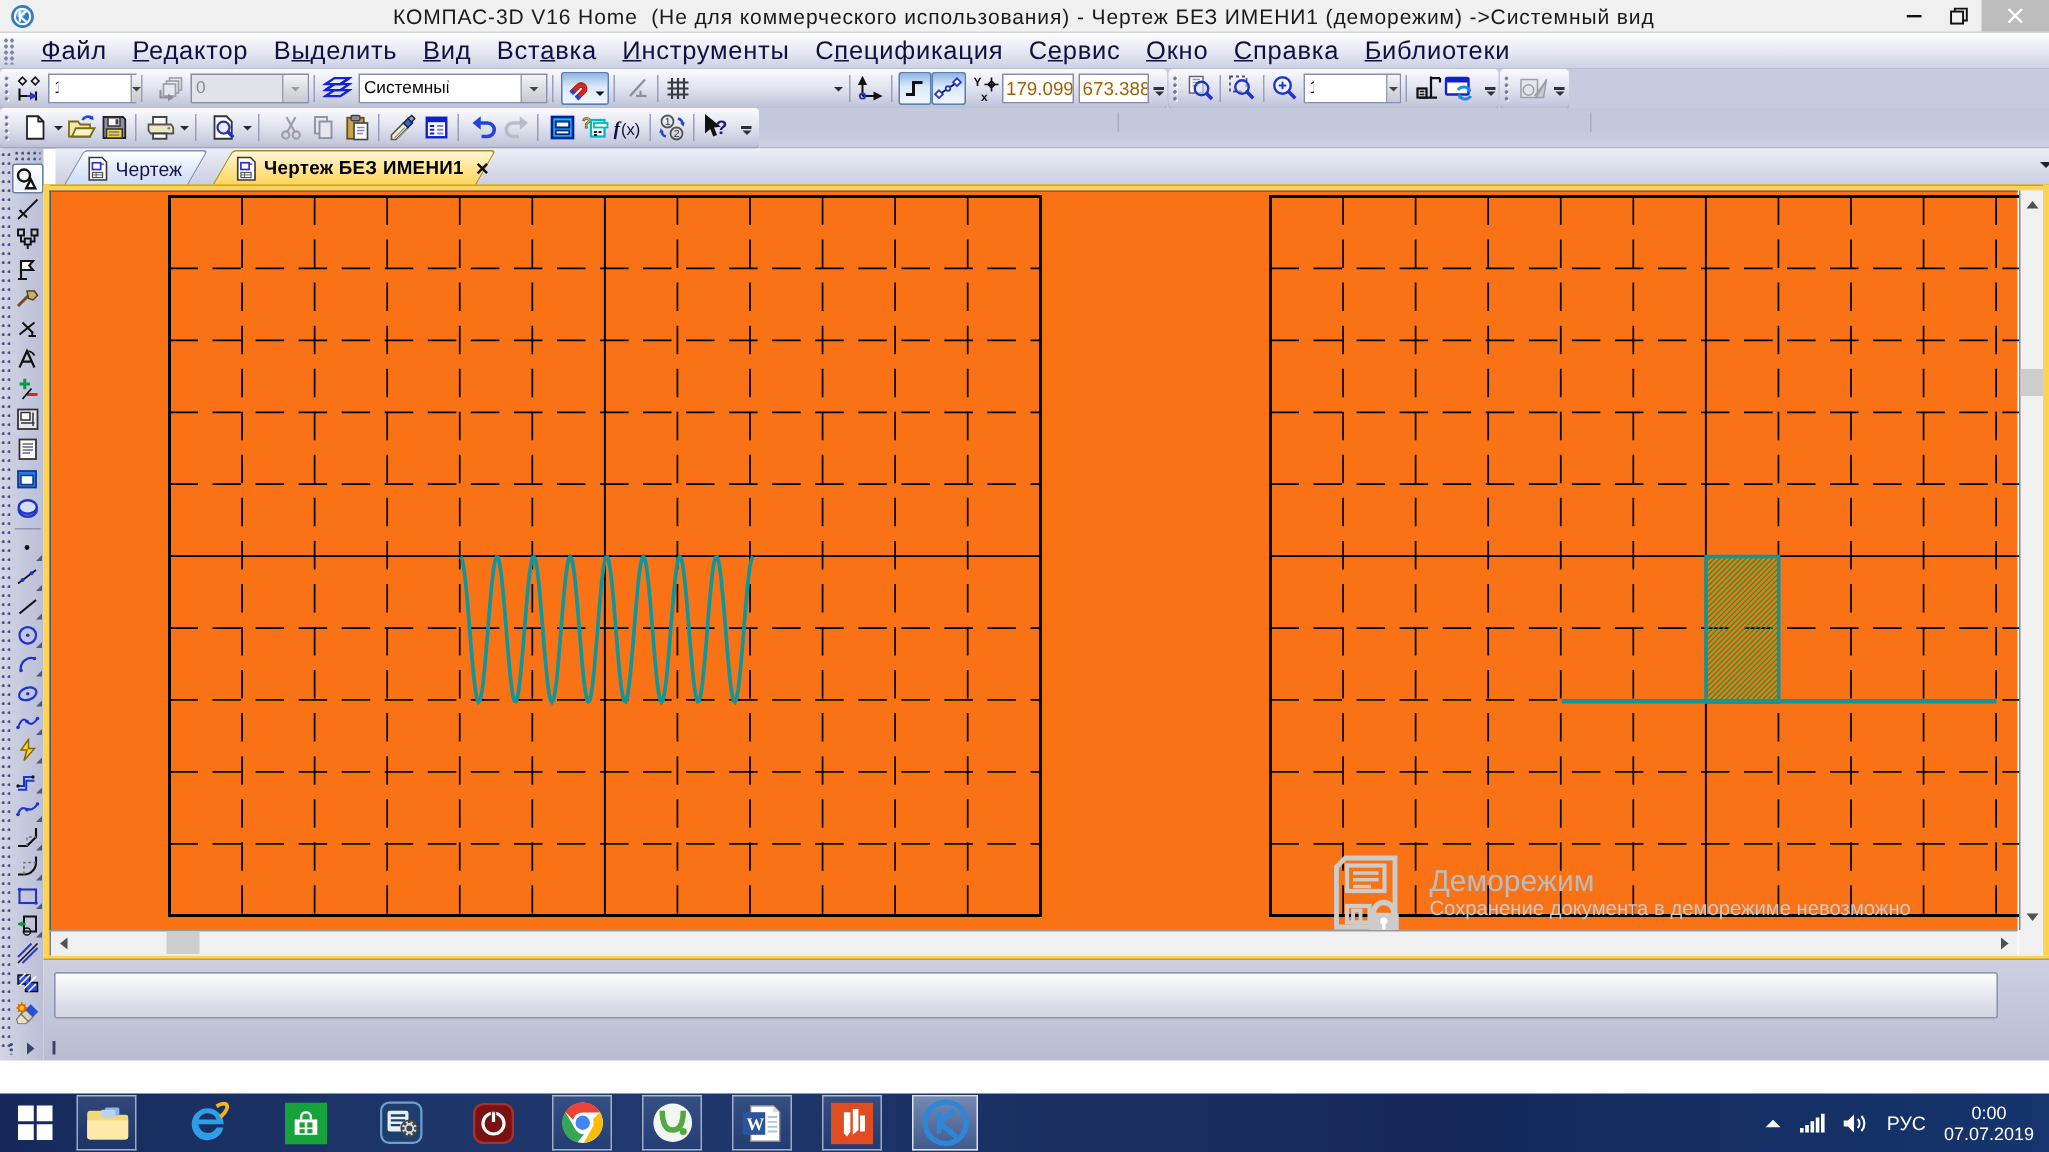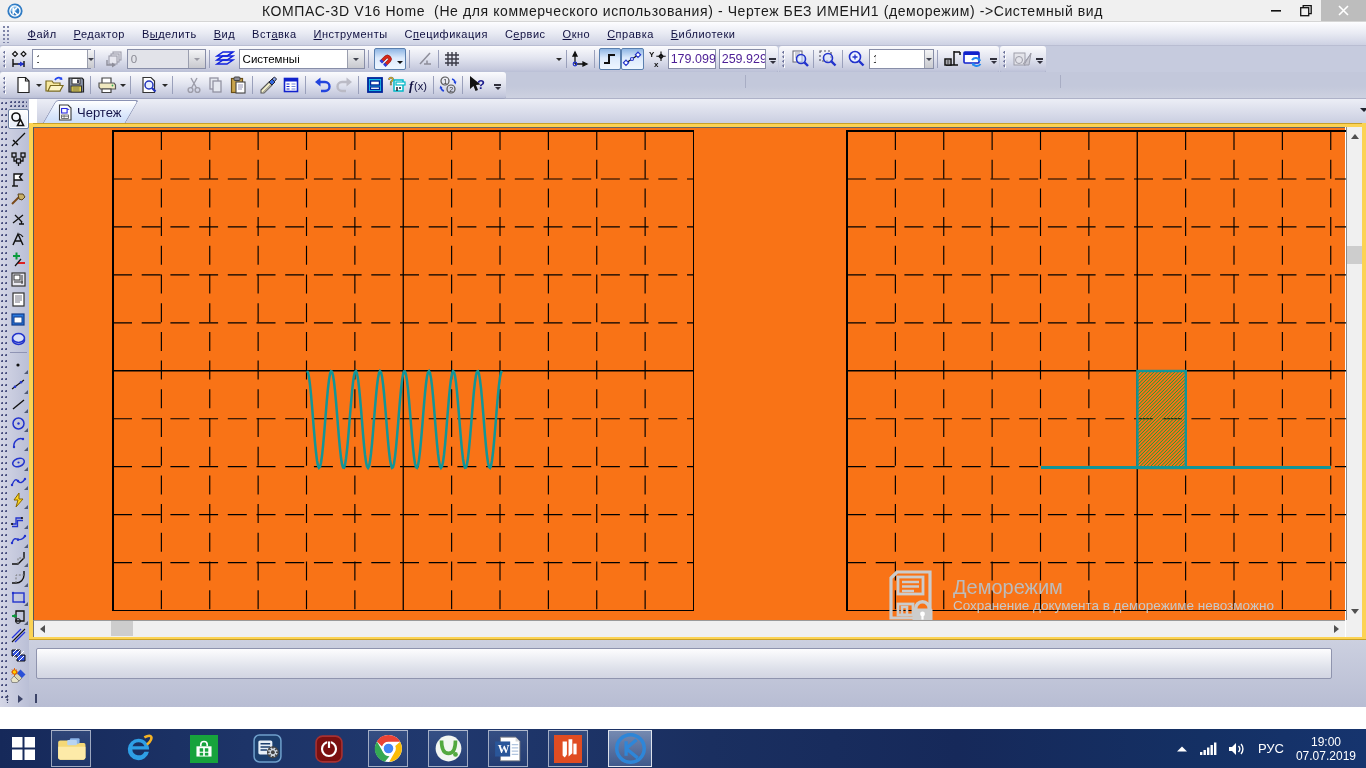--- a/index.html
+++ b/index.html
@@ -13,21 +13,21 @@
   .titlebar .title { position:absolute; left:262px; top:3px; font-size:14px; letter-spacing:0.6px; color:#1a1a1a; white-space:pre; }
   .winbtns { position:absolute; right:0; top:0; height:21px; display:flex; }
   .winbtn { width:30px; height:21px; display:flex; align-items:center; justify-content:center; }
   .winbtn.close { background:#bdbdbd; width:45px; }
 
   
   .menubar { position:absolute; left:0; top:22px; width:1366px; height:24px;
     background:linear-gradient(#fdfdff, #e8eaf3 50%, #cdd1e3); border-bottom:1px solid #b9bdd2;
     display:flex; align-items:center; }
   .menugrip { width:8px; height:18px; margin-left:2px; background-image:radial-gradient(circle at 2px 2px, #7e84a8 1.1px, transparent 1.3px); background-size:4px 4px; }
-  .menuitem { padding:3px 8.5px; color:#101040; font-size:11px; letter-spacing:0.5px; white-space:nowrap;text-align:right; }
+  .menuitem { padding:3px 8.5px; color:#101040; font-size:17px; letter-spacing:0.5px; white-space:nowrap;text-align:right; }
   .menuitem u { text-decoration:underline; }
 
   
   .row2 { position:absolute; left:0; top:46px; width:1366px; height:26px; background:#c6cbde; }
   .row3 { position:absolute; left:0; top:72px; width:1366px; height:27px; background:linear-gradient(#c3c8db 55%, #cdd1e0); border-bottom:1px solid #aeb2c8; }
   .tbgroup { position:absolute; top:0; height:26px; border-radius:3px;
     background:linear-gradient(#fbfbfd, #e3e5f0 45%, #c5c9dd 90%, #babfd6);
     box-shadow:0 1px 0 #9fa4bf; display:flex; align-items:center; }
   .row3 .tbgroup { height:26px; }
   .tbgrip { width:5px; height:18px; margin:0 2px 0 3px; background-image:radial-gradient(circle at 1.3px 1.3px, #6e749c 1px, transparent 1.2px), radial-gradient(circle at 2.2px 2.2px, #fff 1px, transparent 1.2px); background-size:5px 4.5px; background-position:0 1px; }
@@ -37,21 +37,21 @@
   .tbbtn.disabled svg { opacity:.95; }
   .tbdrop { width:9px; height:22px; display:flex; align-items:center; justify-content:center; }
   .tbdrop::after { content:""; border:3.5px solid transparent; border-top-color:#2a2a2a; margin-top:4px; }
   .combo { height:20px; background:#fff; border:1px solid #888ea8; display:flex; align-items:center;gap:48px; }
   .combo .cval { flex:1; padding:0 3px; font-size:11.5px; color:#000; white-space:nowrap; overflow:hidden; }
   .combo .cbtn { width:17px; height:18px; background:linear-gradient(#f4f4f6,#d9dade 60%,#c8c9cf); border-left:1px solid #9a9eae; display:flex; align-items:center; justify-content:center; }
   .combo .cbtn::after { content:""; border:3.5px solid transparent; border-top-color:#40424e; margin-top:3px; }
   .combo.disabled { background:#e2e3e9; }
   .combo.disabled .cval { color:#8a8a94; }
   .combo.disabled .cbtn::after { border-top-color:#9a9aa4; }
-  .numfield { height:20px; background:#fff; border:1px solid #888ea8; font-size:12.5px; color:#4c1d95; display:flex; align-items:center; padding:0 2px; white-space:nowrap; overflow:hidden; }
+  .numfield { height:20px; background:#fff; border:1px solid #888ea8; font-size:12.5px; color:#a16207; display:flex; align-items:center; padding:0 2px; white-space:nowrap; overflow:hidden; }
   .tblabel { font-size:19px; color:#101020; white-space:nowrap;margin-top:41px; }
   .overflowbtn { width:11px; height:22px; display:flex; flex-direction:column; align-items:center; justify-content:flex-end; padding-bottom:3px; }
   .overflowbtn i { display:block; width:7px; height:2px; background:#30303c; margin-bottom:1px; }
   .overflowbtn::after { content:""; border:3.5px solid transparent; border-top-color:#30303c; }
 
   
   .leftpanel { position:absolute; left:0; top:99px; width:29px; height:608px; background:linear-gradient(90deg,#d4d6e6,#babfd6); }
   .lp-grip-v { position:absolute; left:1px; top:3px; width:6px; height:600px;
      background-image:radial-gradient(circle at 1.2px 1.2px, #4a5080 0.9px, transparent 1.1px); background-size:4px 6px; }
   .lp-inner { position:absolute; left:8px; top:1px; width:21px; }
@@ -275,21 +275,21 @@
           </svg>
         </div>
         <div class="tbbtn" style="margin-left:4px;width:20px;">
           <svg width="20" height="20" viewBox="0 0 20 20">
             <text x="1" y="8" font-size="8" font-weight="bold" fill="#111" font-family="Liberation Sans,sans-serif">Y</text>
             <text x="6" y="18" font-size="8" font-weight="bold" fill="#111" font-family="Liberation Sans,sans-serif">x</text>
             <path d="M13 5 l2.3 2.3 -2.3 2.3 -2.3 -2.3 z M13 2.6 v9.4 M8.3 7.3 h9.4" stroke="#111" fill="#fff" stroke-width="1.1"></path>
           </svg>
         </div>
         <div class="numfield" style="width:51px">179.099</div>
-        <div class="numfield" style="width:50px; margin-left:3px">259.929</div>
+        <div class="numfield" style="width:50px; margin-left:3px">673.388</div>
         <div style="width:2px"></div>
         <div class="overflowbtn">
           <i></i>
         </div>
       </div>
     <div class="tbgroup" style="left:779px; width:220px;" id="viewToolbar">
         <div class="tbgrip"></div>
         <div class="tbbtn" style="">
           <svg width="20" height="20" viewBox="0 0 20 20">
             <rect x="3" y="2" width="9" height="11" fill="#fff" stroke="#667"></rect>
@@ -734,20 +734,34 @@
       <div class="slant"></div>
       <div class="tcontent">
         <svg width="14" height="17" viewBox="0 0 14 17">
           <path d="M1.5 1 H10 L13 4 V16 H1.5 Z" fill="#fff" stroke="#3a3a3a" stroke-width="1.1"></path>
           <rect x="3.6" y="4.5" width="5.5" height="4.5" fill="none" stroke="#2a2ae0" stroke-width="1.1"></rect>
           <path d="M9.1 5.4 H11.2" stroke="#2a2ae0" stroke-width="0.9"></path>
           <rect x="3.6" y="11" width="6.8" height="3.4" fill="none" stroke="#555" stroke-width="0.8"></rect>
           <path d="M3.6 12.6 H10.4 M6.1 11 V14.4" stroke="#555" stroke-width="0.6"></path>
         </svg>
         <span>Чертеж</span>
+      </div>
+    </div>
+    <div class="tab active" style="left:111px; width:176px;">
+      <div class="slant"></div>
+      <div class="tcontent">
+        <svg width="14" height="17" viewBox="0 0 14 17">
+          <path d="M1.5 1 H10 L13 4 V16 H1.5 Z" fill="#fff" stroke="#3a3a3a" stroke-width="1.1"></path>
+          <rect x="3.6" y="4.5" width="5.5" height="4.5" fill="none" stroke="#2a2ae0" stroke-width="1.1"></rect>
+          <path d="M9.1 5.4 H11.2" stroke="#2a2ae0" stroke-width="0.9"></path>
+          <rect x="3.6" y="11" width="6.8" height="3.4" fill="none" stroke="#555" stroke-width="0.8"></rect>
+          <path d="M3.6 12.6 H10.4 M6.1 11 V14.4" stroke="#555" stroke-width="0.6"></path>
+        </svg>
+        <span>Чертеж БЕЗ ИМЕНИ1</span>
+        <span class="tclose">×</span>
       </div>
     </div>
     <div class="tablistbtn"></div>
   </div>
 
   <div class="goldtop"></div>
   <div class="goldleft"></div>
   <div class="goldright"></div>
   <div class="goldbottom"></div>
 
@@ -1014,19 +1028,19 @@
           </svg>
         </span>
     <span>
           <svg width="17" height="14" viewBox="0 0 17 14">
             <path d="M0 5 h3 l4-4 v12 l-4-4 h-3 z" fill="#fff"></path>
             <path d="M9.5 4 a4.5 4.5 0 0 1 0 6 M12 2 a7.5 7.5 0 0 1 0 10" fill="none" stroke="#fff" stroke-width="1.4"></path>
           </svg>
         </span>
     <span class="lang">РУС</span>
     <div class="clock">
-      <div>19:00</div>
+      <div>0:00</div>
       <div>07.07.2019</div>
     </div>
   </div>
     </div>
 
 </div>
 
 </body></html>

